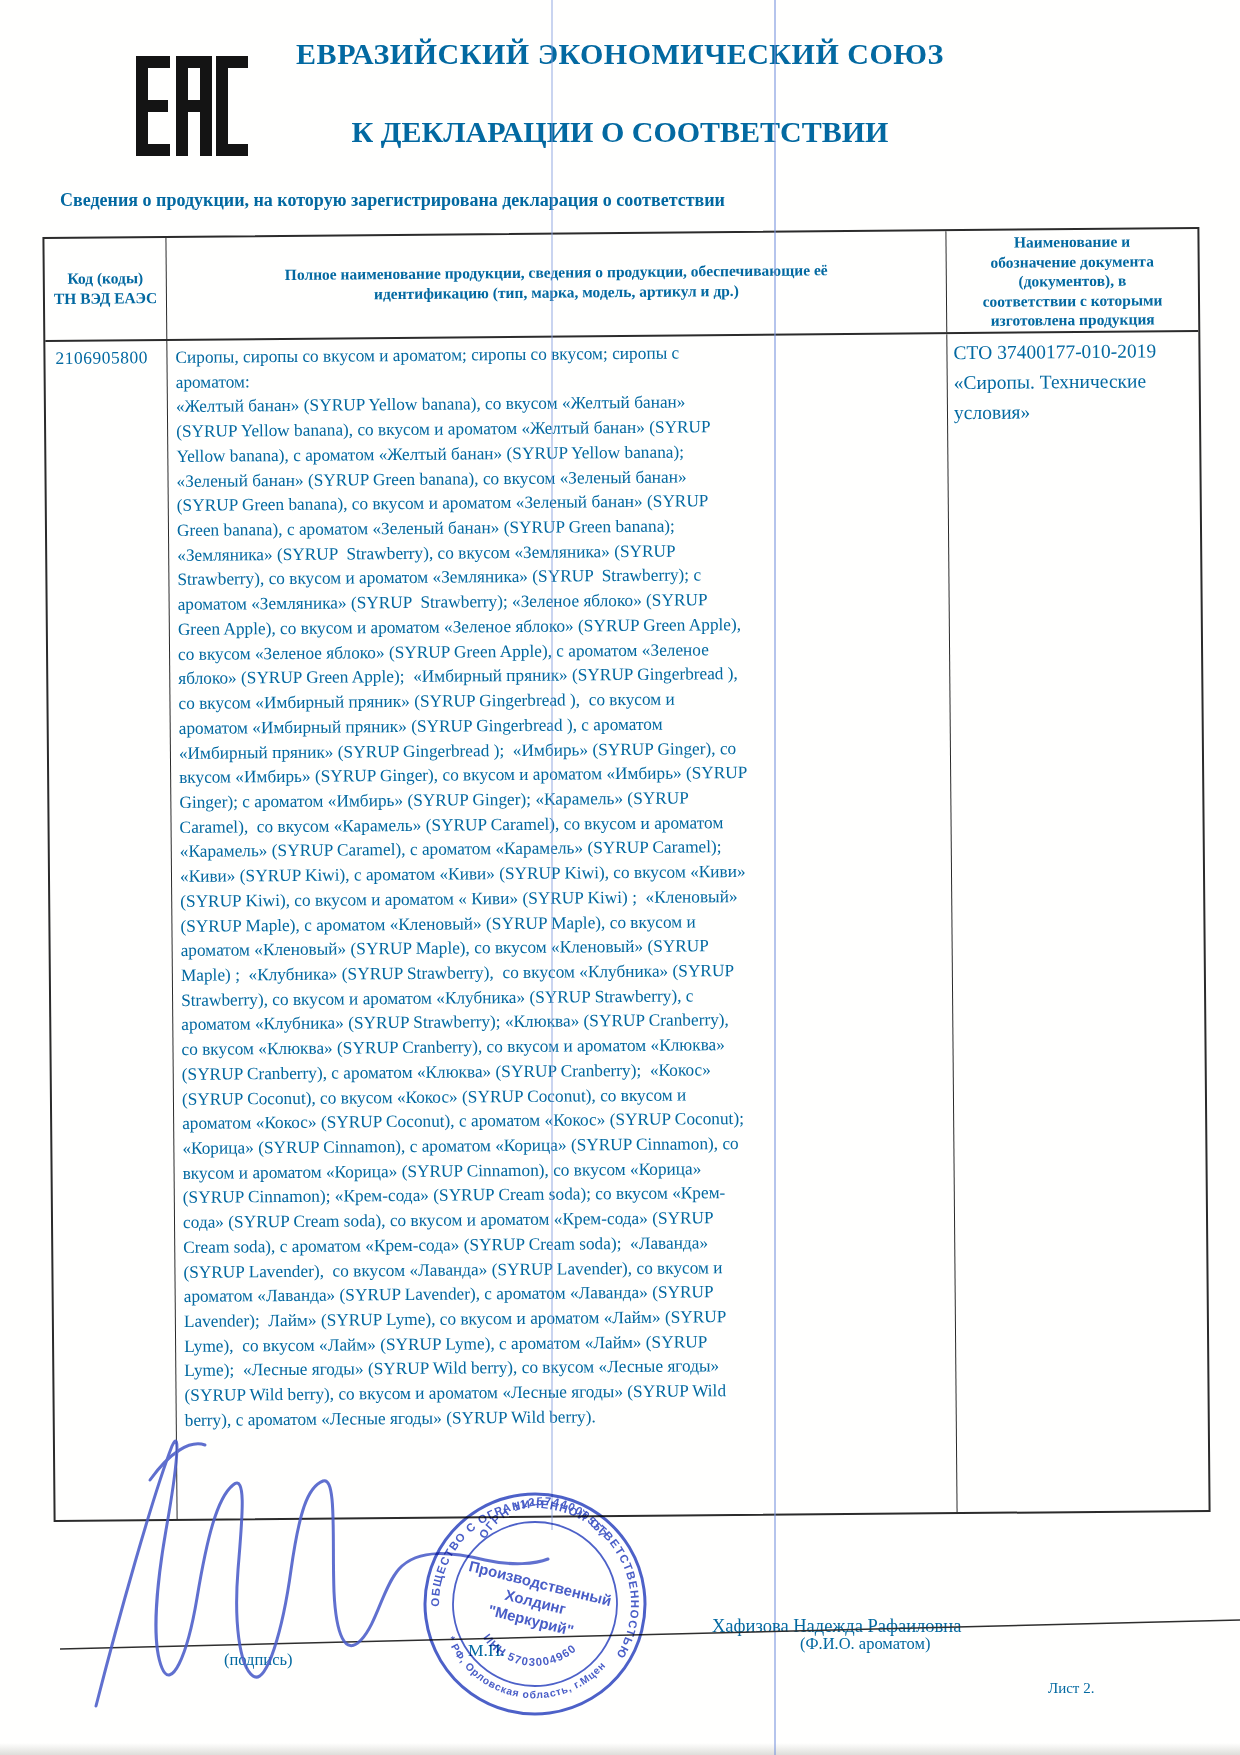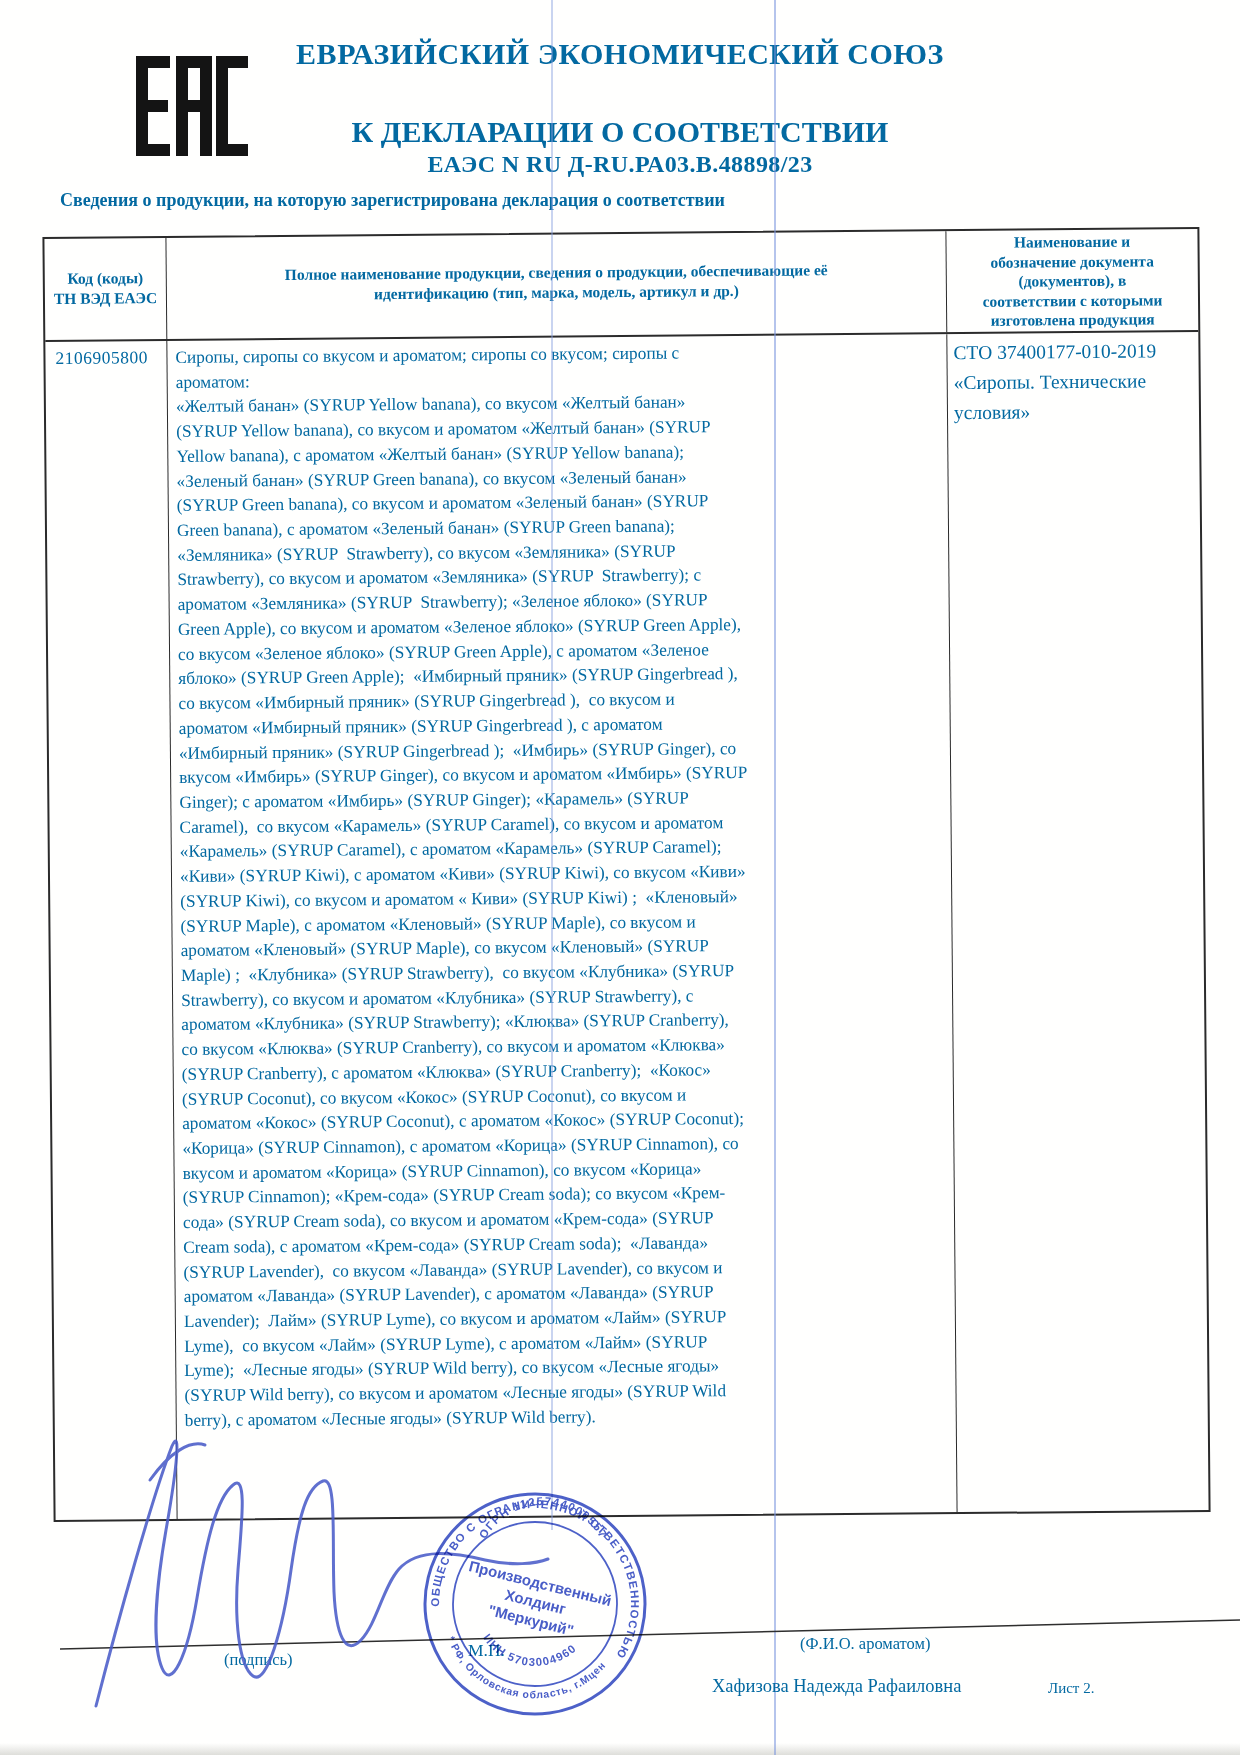--- a/index.html
+++ b/index.html
@@ -44,21 +44,21 @@
   .std-cell{font-size:19.5px;line-height:30px;padding:4px 2px 0 6px;white-space:pre;}
   
   .fold-line{position:absolute;top:0;width:2px;pointer-events:none;z-index:6;}
   .fold-a{left:551px;height:1530px;background:rgba(136,160,224,.45);}
   .fold-b{left:774px;height:1755px;background:rgba(120,148,220,.55);}
   .scan-edge{position:absolute;left:0;bottom:0;width:100%;height:12px;background:linear-gradient(#fffffe,#dededa);z-index:1;}
   
   .btm{position:absolute;font-size:16.5px;z-index:7;}
   .sig-caption{left:224px;top:1650px;}
   .mp-caption{left:468px;top:1640px;font-size:17.5px;}
-  .applicant-name{left:712px;top:1676px;font-size:18.5px;}
+  .applicant-name{left:712px;top:1616px;font-size:18.5px;}
   .applicant-caption{left:800px;top:1634px;}
   .sheet-label{left:1048px;top:1680px;font-size:15px;}
   .overlay-svg{position:absolute;left:0;top:0;z-index:8;pointer-events:none;}
   .stamp-svg{position:absolute;left:421px;top:1490px;z-index:9;mix-blend-mode:multiply;pointer-events:none;}
   .stamp-txt{font-family:"Liberation Sans","DejaVu Sans",sans-serif;font-weight:bold;}
 </style>
 </head>
 <body>
 
 <div class="page">
@@ -74,21 +74,20 @@
         <rect x="52" y="0" width="12" height="12"></rect>
         <rect x="52" y="44" width="12" height="12"></rect>
       <rect x="80" y="0" width="12" height="100"></rect>
         <rect x="92" y="0" width="20" height="12"></rect>
         <rect x="92" y="88" width="20" height="12"></rect>
     </g>
   </svg>
 
   <div class="hdr hdr1">ЕВРАЗИЙСКИЙ ЭКОНОМИЧЕСКИЙ СОЮЗ</div>
   <div class="hdr hdr3">К ДЕКЛАРАЦИИ О СООТВЕТСТВИИ</div>
-  <div class="hdr hdr4">ЕАЭС N RU Д-RU.РА03.В.48898/23</div>
   <div class="subtitle">Сведения о продукции, на которую зарегистрирована декларация о соответствии</div>
 
   <div class="doc-table">
     <div class="t-row t-head">
       <div class="cell c1 head-cell h-c1">Код (коды)
 ТН ВЭД ЕАЭС</div>
       <div class="cell c2 head-cell h-c2">Полное наименование продукции, сведения о продукции, обеспечивающие её
 идентификацию (тип, марка, модель, артикул и др.)</div>
       <div class="cell c3 head-cell h-c3">Наименование и
 обозначение документа

